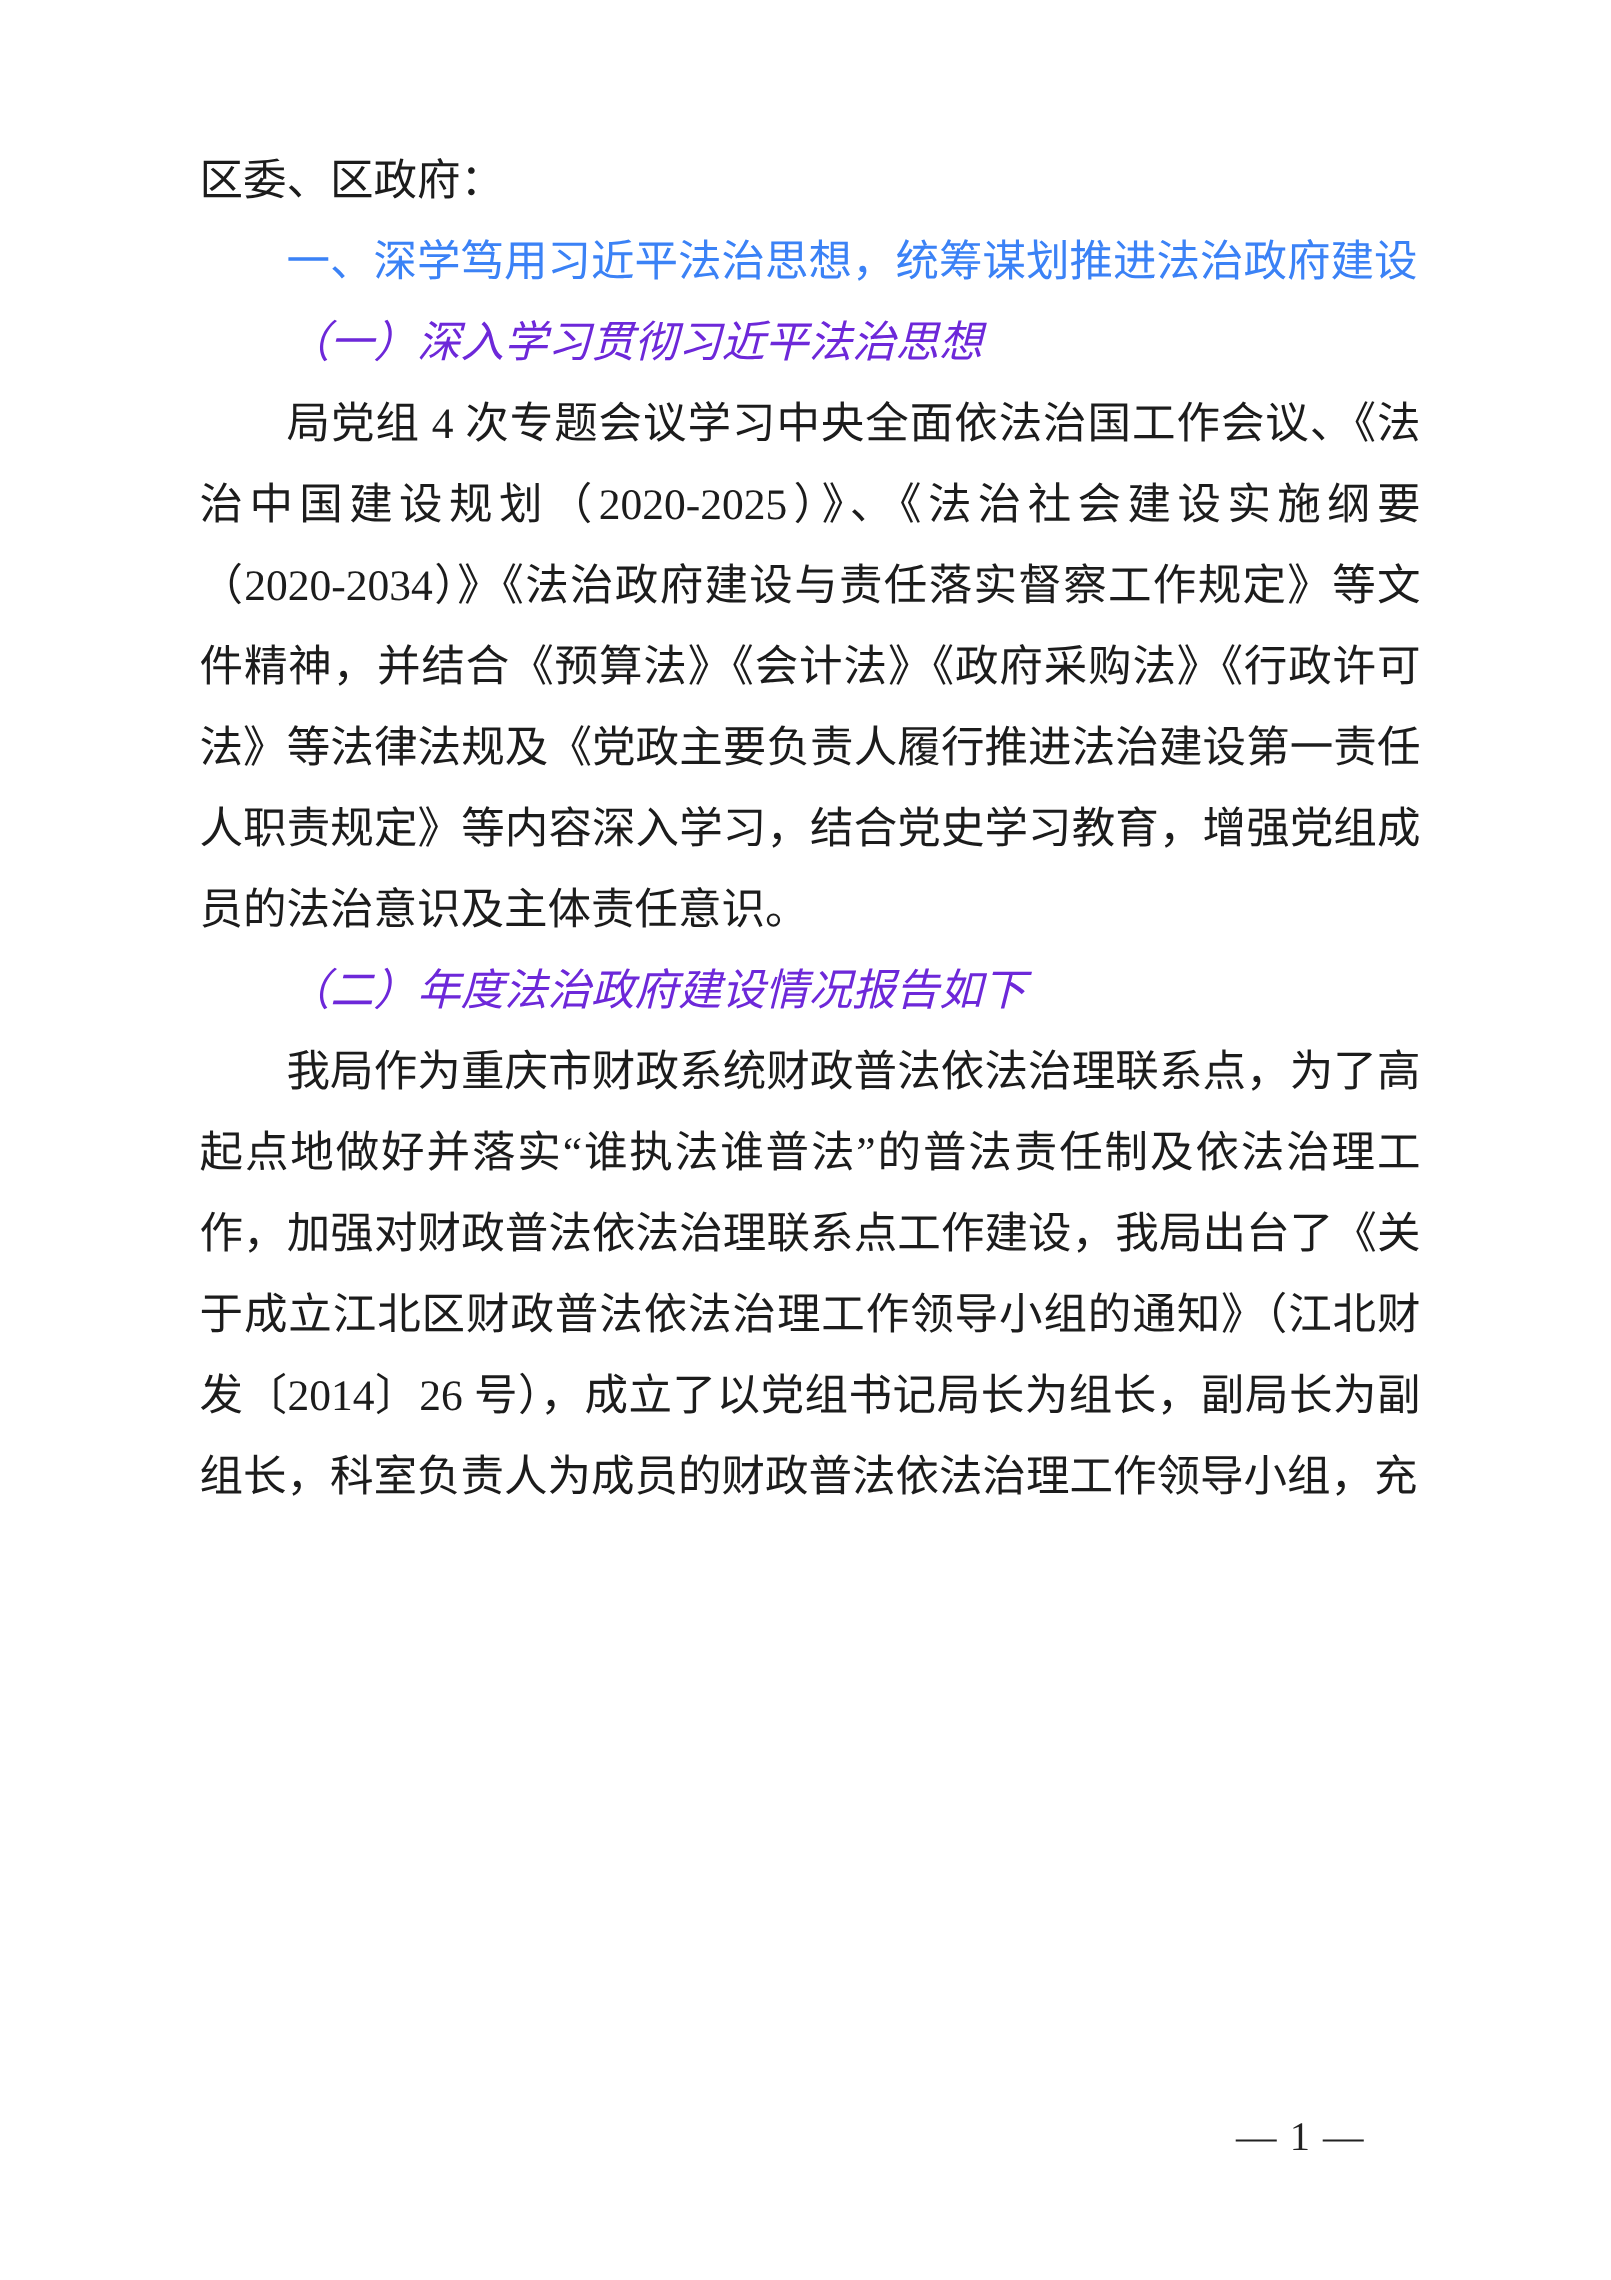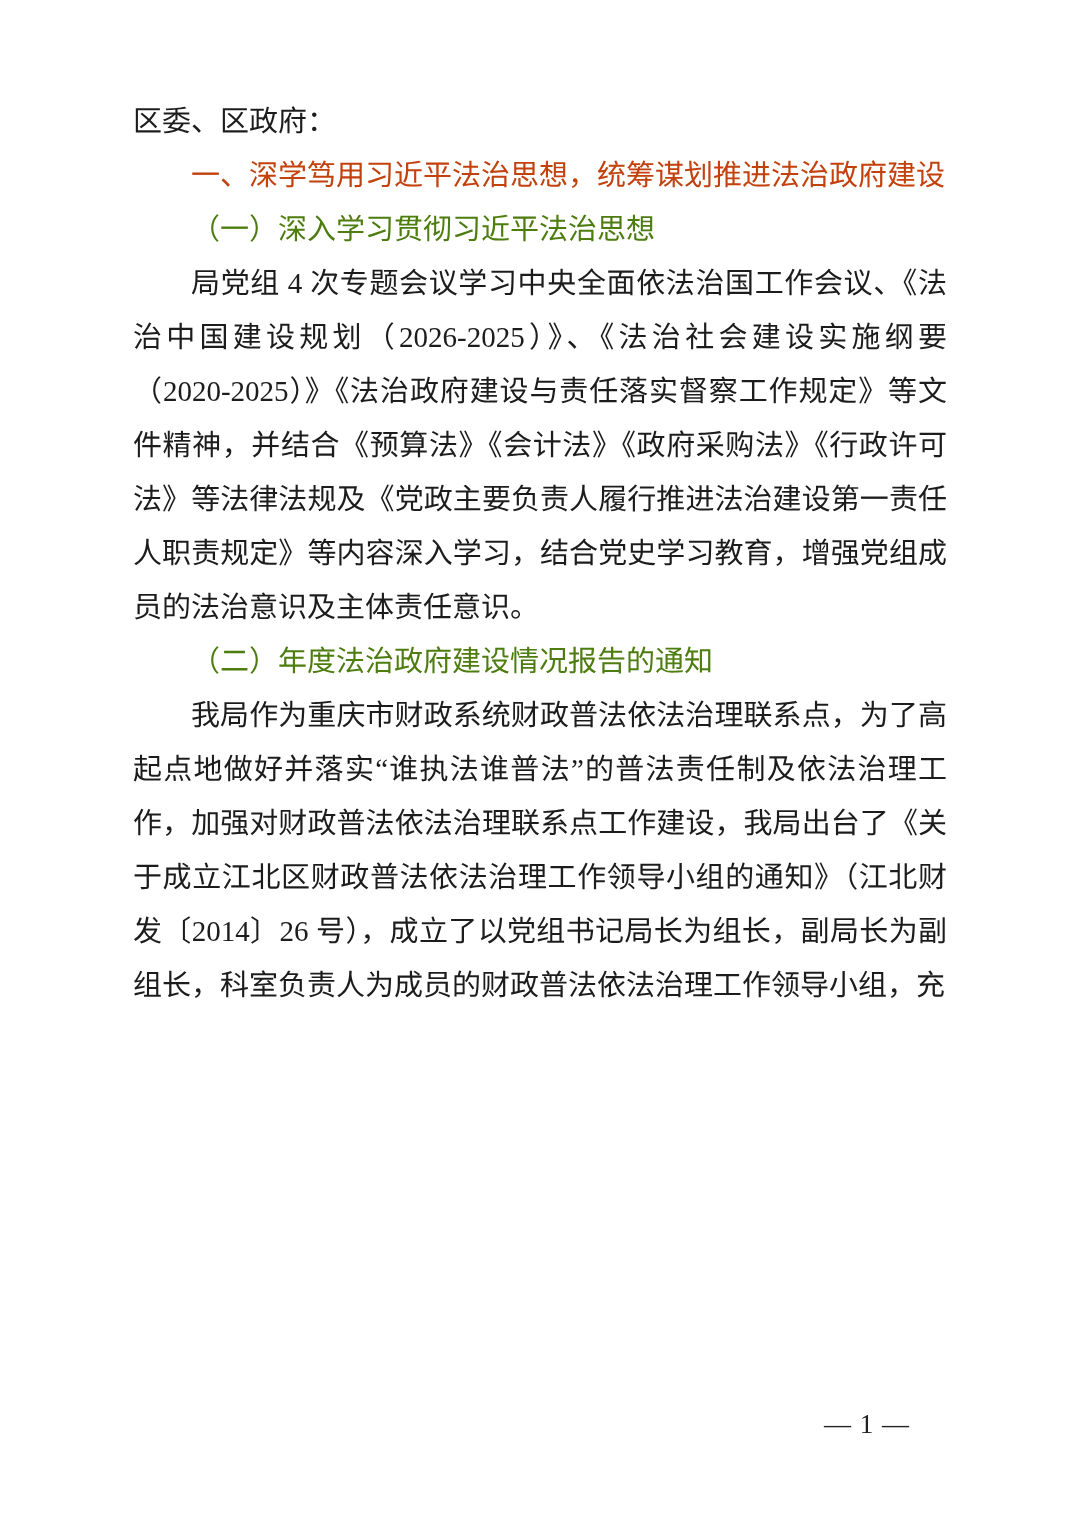--- a/index.html
+++ b/index.html
@@ -31,26 +31,27 @@
     padding: 0;
     font-size: 29px;
     line-height: 54px;
     font-weight: normal;
   }
   .indent { text-indent: 2em; }
   .salutation { text-indent: 0; }
   .heading-1 {
     font-family: "Liberation Sans", sans-serif;
     font-weight: 700;
-    color: #c2410c;
+    color: #3b82f6;
   }
   .heading-2 {
     font-family: "Liberation Serif", serif;
     font-weight: 600;
-    color: #4d7c0f;
+    color: #6d28d9;
+    font-style: italic;
   }
   .page-footer {
     position: absolute;
     top: 1406px;
     right: 164px;
     font-family: "Liberation Serif", serif;
     font-size: 27px;
     line-height: 36px;
     color: #222222;
     letter-spacing: 1px;
@@ -63,23 +64,23 @@
 
   <main class="doc">
 
     <p class="salutation">区委、区政府：</p>
 
 
     <h2 class="indent heading-1">一、深学笃用习近平法治思想，统筹谋划推进法治政府建设</h2>
 
     <h3 class="indent heading-2">（一）深入学习贯彻习近平法治思想</h3>
 
-    <p class="indent">局党组 4 次专题会议学习中央全面依法治国工作会议、《法治中国建设规划（2026-2025）》、《法治社会建设实施纲要（2020-2025）》《法治政府建设与责任落实督察工作规定》等文件精神，并结合《预算法》《会计法》《政府采购法》《行政许可法》等法律法规及《党政主要负责人履行推进法治建设第一责任人职责规定》等内容深入学习，结合党史学习教育，增强党组成员的法治意识及主体责任意识。</p>
+    <p class="indent">局党组 4 次专题会议学习中央全面依法治国工作会议、《法治中国建设规划（2020-2025）》、《法治社会建设实施纲要（2020-2034）》《法治政府建设与责任落实督察工作规定》等文件精神，并结合《预算法》《会计法》《政府采购法》《行政许可法》等法律法规及《党政主要负责人履行推进法治建设第一责任人职责规定》等内容深入学习，结合党史学习教育，增强党组成员的法治意识及主体责任意识。</p>
 
-    <h3 class="indent heading-2">（二）年度法治政府建设情况报告的通知</h3>
+    <h3 class="indent heading-2">（二）年度法治政府建设情况报告如下</h3>
 
     <p class="indent">我局作为重庆市财政系统财政普法依法治理联系点，为了高起点地做好并落实“谁执法谁普法”的普法责任制及依法治理工作，加强对财政普法依法治理联系点工作建设，我局出台了《关于成立江北区财政普法依法治理工作领导小组的通知》（江北财发〔2014〕26 号），成立了以党组书记局长为组长，副局长为副组长，科室负责人为成员的财政普法依法治理工作领导小组，充</p>
 
   </main>
 
   <footer class="page-footer">
     <span>— 1 —</span>
   </footer>
 
 </div>

